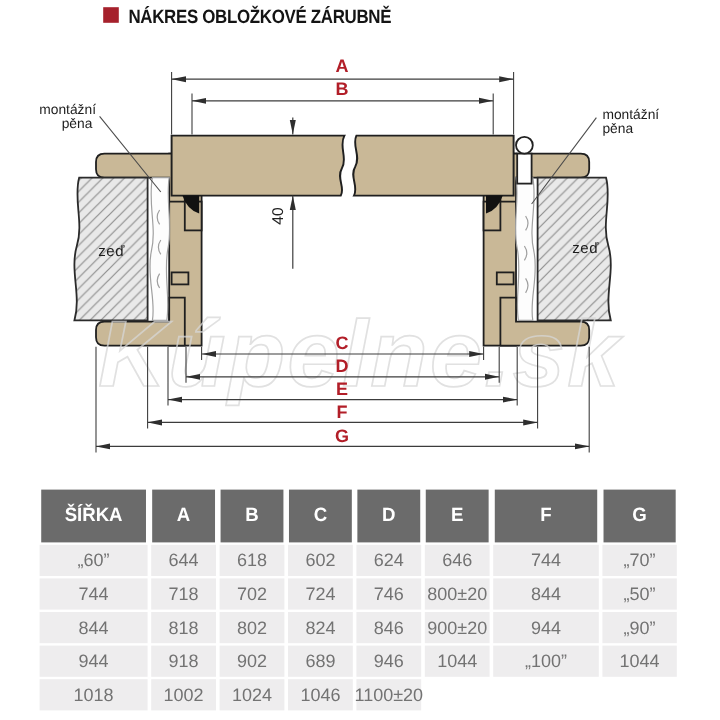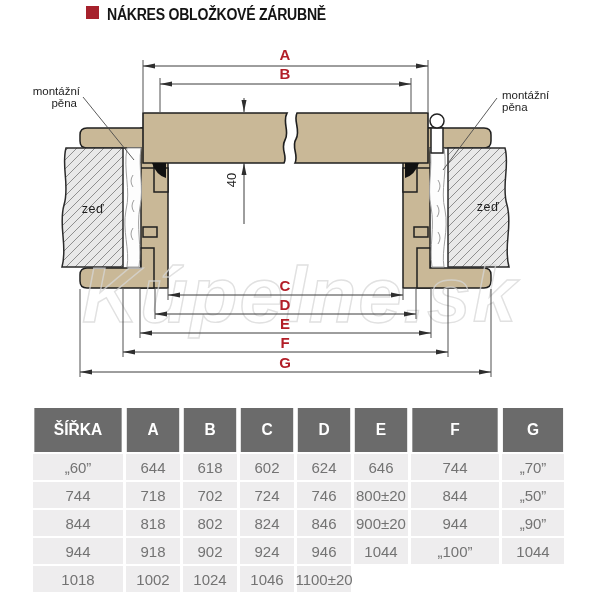--- a/index.html
+++ b/index.html
@@ -160,21 +160,21 @@
       <div class="td">818</div>
       <div class="td">802</div>
       <div class="td">824</div>
       <div class="td">846</div>
       <div class="td">900±20</div>
       <div class="td">944</div>
       <div class="td">„90”</div>
       <div class="td">944</div>
       <div class="td">918</div>
       <div class="td">902</div>
-      <div class="td">924</div>
+      <div class="td">689</div>
       <div class="td">946</div>
       <div class="td">1044</div>
       <div class="td">„100”</div>
       <div class="td">1044</div>
       <div class="td">1018</div>
       <div class="td">1002</div>
       <div class="td">1024</div>
       <div class="td">1046</div>
       <div class="td">1100±20</div>
     </div>

